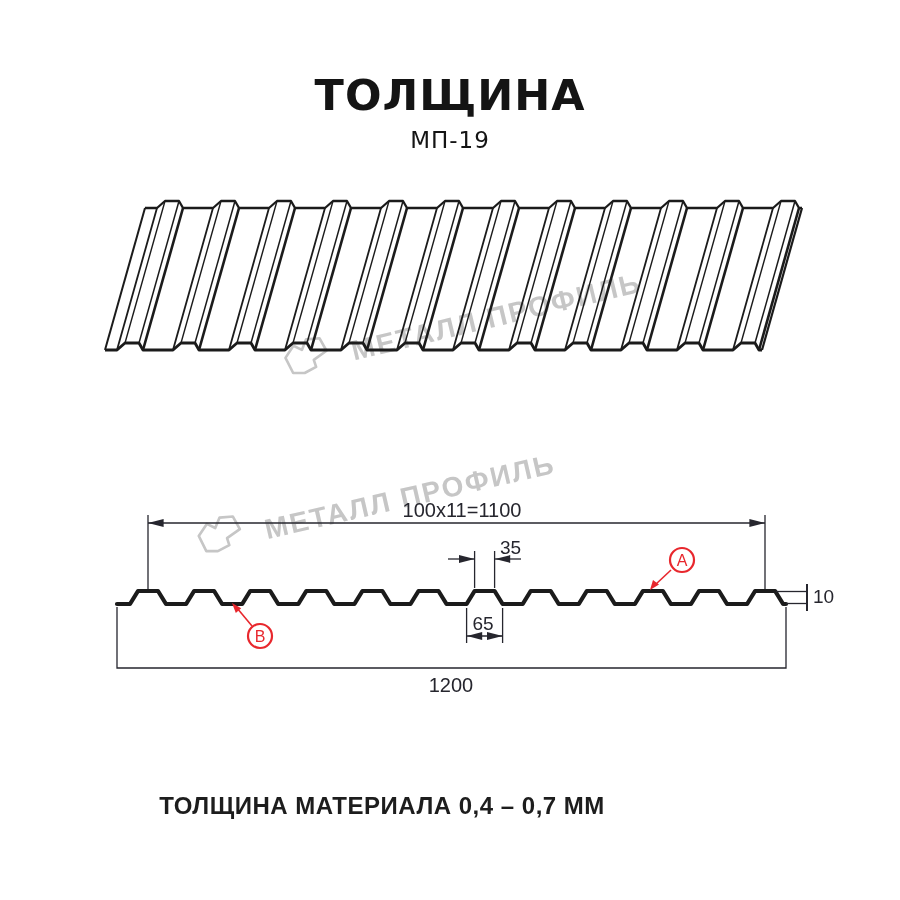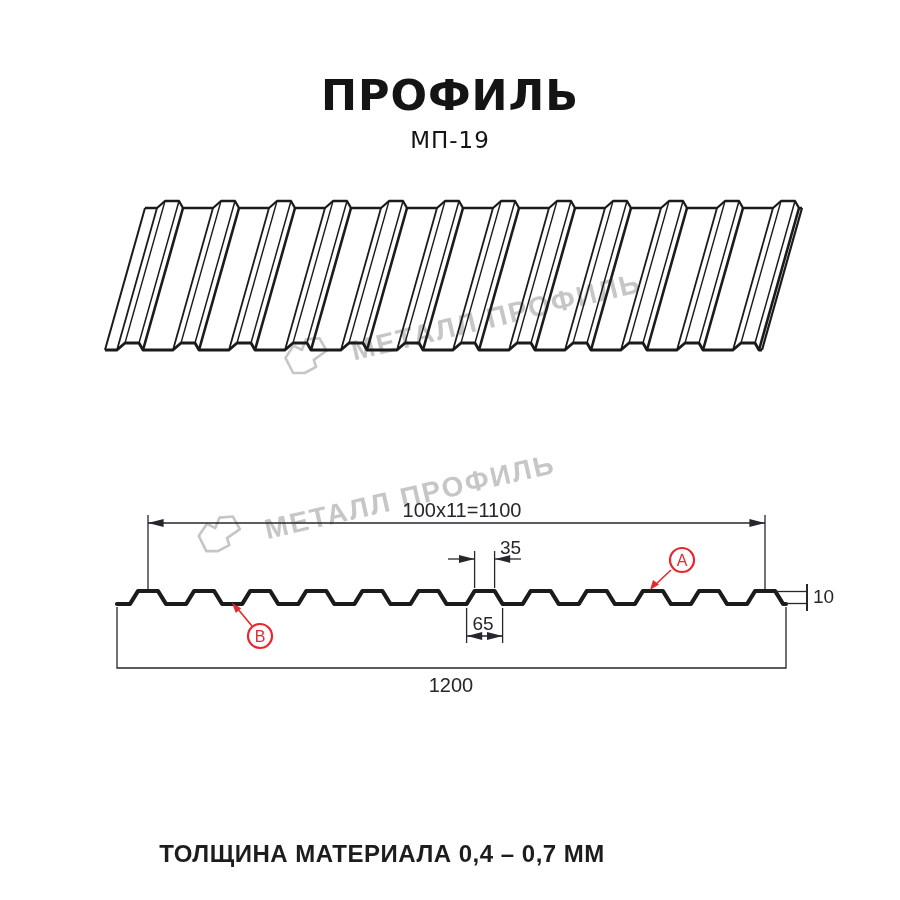--- a/index.html
+++ b/index.html
@@ -7,37 +7,37 @@
        font-family:"Liberation Sans",sans-serif;}
   .abs{position:absolute;}
   #title{top:70px;left:0;width:900px;text-align:center;
          font-family:"DejaVu Sans",sans-serif;font-weight:bold;
          font-size:43px;letter-spacing:1px;color:#141414;z-index:3;}
   #subtitle{top:127px;left:0;width:900px;text-align:center;
             font-family:"DejaVu Sans",sans-serif;font-size:23px;
             letter-spacing:1px;color:#141414;z-index:3;}
   #footer{top:792px;left:0;width:764px;text-align:center;
           font-size:24px;font-weight:600;letter-spacing:.5px;
-          color:#1d1d1d;z-index:3;margin-top:48px;}
+          color:#1d1d1d;z-index:3;}
   .watermark{display:flex;align-items:flex-end;gap:10px;z-index:0;
              color:var(--wm);font-weight:bold;font-size:28px;
              letter-spacing:2px;white-space:nowrap;transform-origin:0 100%;}
   .watermark .wm-text{margin-bottom:5px;}
   #wm1{left:283px;top:334px;transform:rotate(-13.5deg);}
   #wm2{left:196px;top:512px;transform:rotate(-13deg);}
   #diagram{left:0;top:0;z-index:1;}
   svg text{font-family:"Liberation Sans",sans-serif;fill:var(--dim);}
   .dimtxt{font-size:19px;}
   .dimtxt-lg{font-size:20px;}
   .redtxt{font-size:16px;fill:var(--red);}
 </style>
 </head>
 <body>
 
-<div id="title" class="abs">ПРОФИЛЬ</div>
+<div id="title" class="abs">ТОЛЩИНА</div>
 <div id="subtitle" class="abs">МП-19</div>
 
 <div id="wm1" class="abs watermark">
   <svg width="66" height="56" viewBox="0 0 100 80">
     <path d="M21,61 L15,36 L31,21 L42,30 L52,16 L72,19 L78,40 L56,49 L57,60 L38,65 Z" fill="none" stroke="var(--wm)" stroke-width="4" stroke-linejoin="round"></path>
   </svg>
   <span class="wm-text">МЕТАЛЛ ПРОФИЛЬ</span>
 </div>
 
 <div id="wm2" class="abs watermark">

